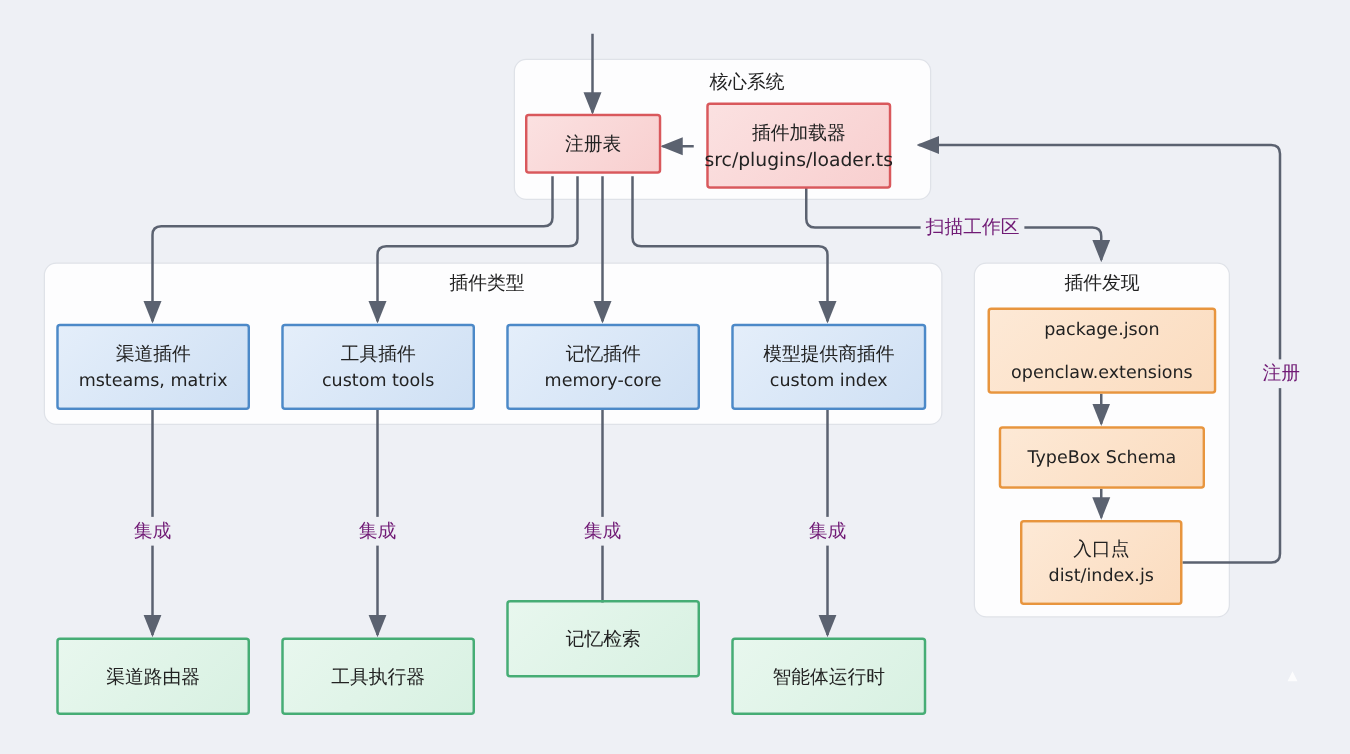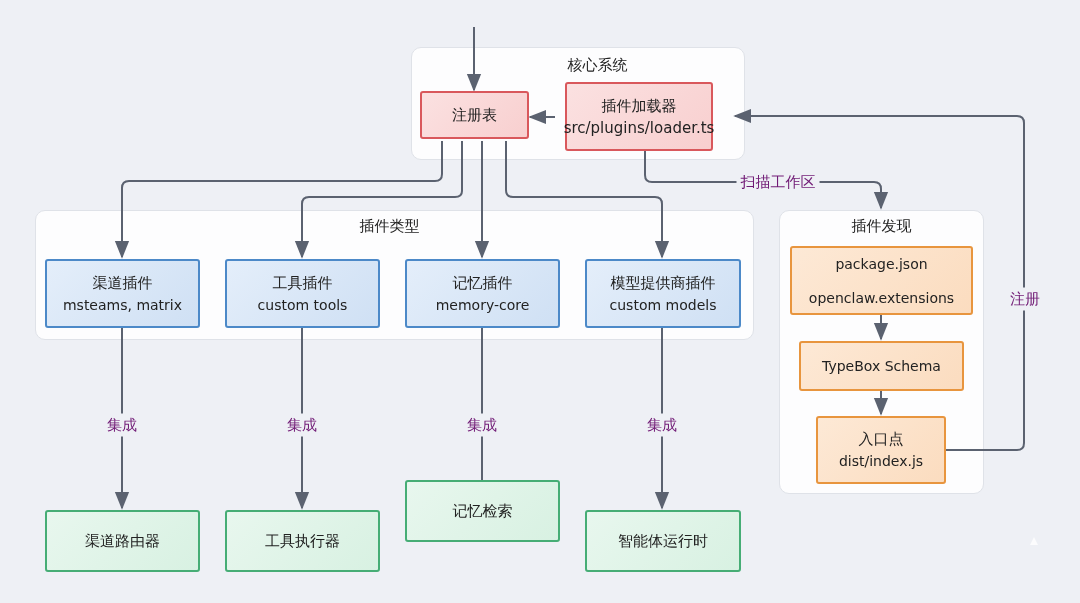--- a/index.html
+++ b/index.html
@@ -87,21 +87,21 @@
 <div class="node blue" style="left:225px;top:259px;width:155px;height:69px;">
   <div>工具插件</div>
   <div class="sub">custom tools</div>
 </div>
 <div class="node blue" style="left:405px;top:259px;width:155px;height:69px;">
   <div>记忆插件</div>
   <div class="sub">memory-core</div>
 </div>
 <div class="node blue" style="left:585px;top:259px;width:156px;height:69px;">
   <div>模型提供商插件</div>
-  <div class="sub">custom models</div>
+  <div class="sub">custom index</div>
 </div>
 
 <div class="node orange" style="left:790px;top:246px;width:183px;height:69px;gap:12px;">
   <div class="sub">package.json</div>
   <div class="sub">openclaw.extensions</div>
 </div>
 <div class="node orange" style="left:799px;top:341px;width:165px;height:50px;">
   <div class="sub">TypeBox Schema</div>
 </div>
 <div class="node orange" style="left:816px;top:416px;width:130px;height:68px;">

